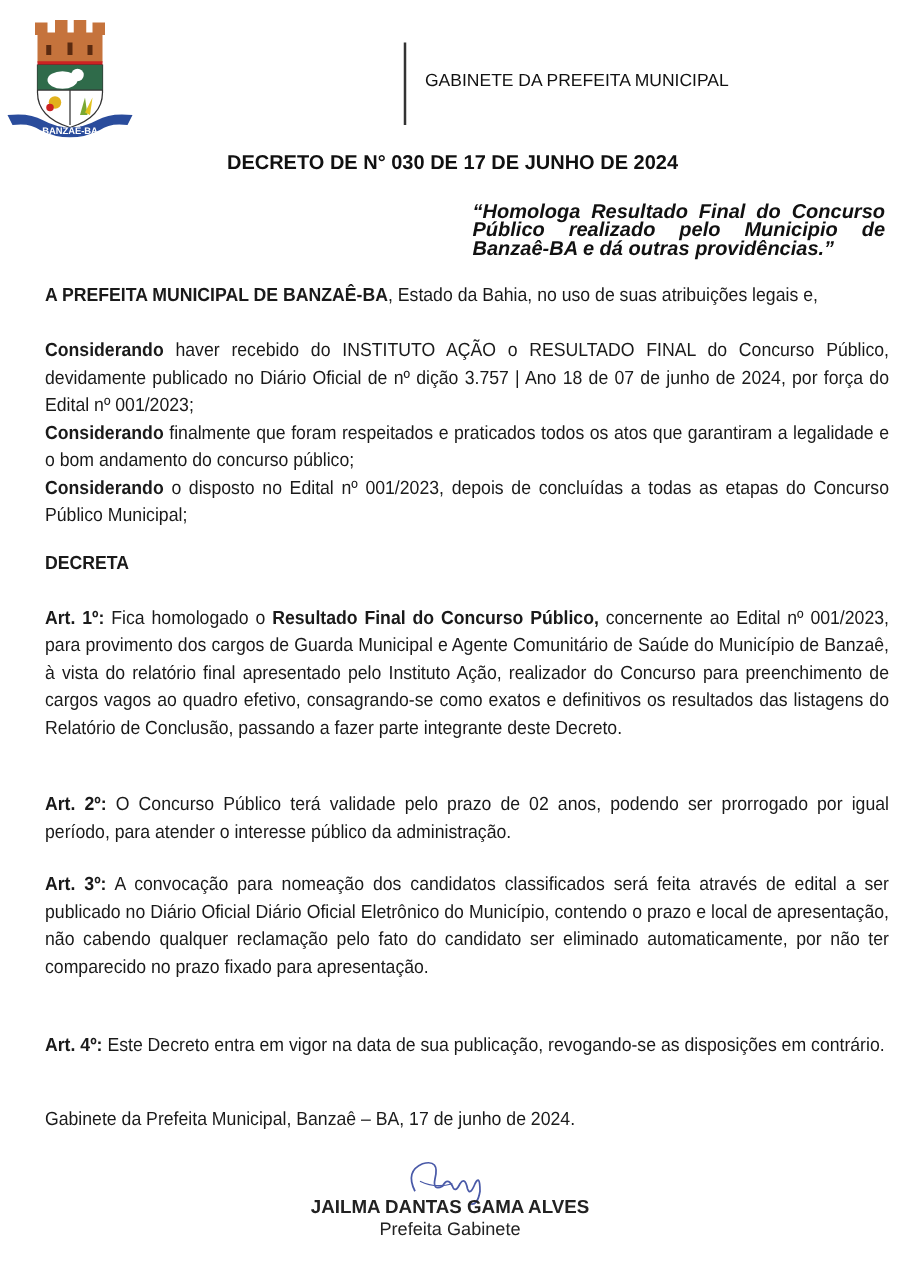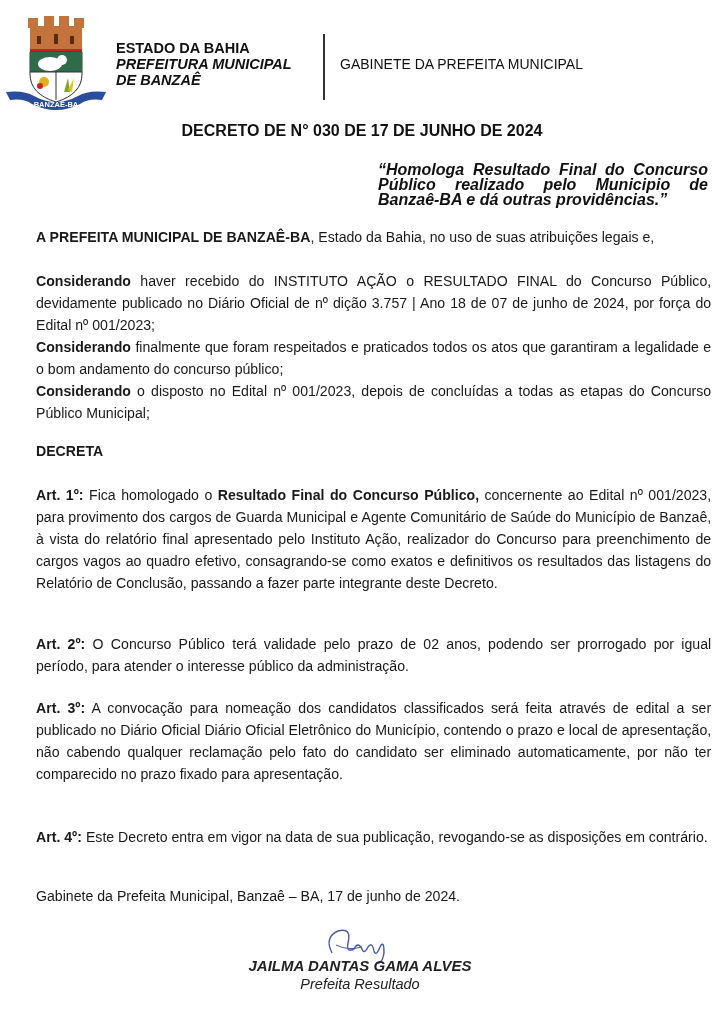--- a/index.html
+++ b/index.html
@@ -94,21 +94,21 @@
       transform-origin: left top;
     }
     .art1 { top: 484px; }
     .art2 { top: 633px; }
     .art3 { top: 697px; }
     .art4 { top: 826px; }
     .closing { top: 885px; }
     .signature-area {
       position: absolute;
       left: 200px; top: 915px;
-      width: 320px; height: 95px; font-style: italic;
+      width: 320px; height: 95px;
     }
     .sig-scribble {
       position: absolute;
       left: 118px; top: 8px;
       width: 80px; height: 45px;
     }
     .sig-name {
       position: absolute;
       left: 0; top: 42px;
       width: 320px;
@@ -156,25 +156,20 @@
       <path d="M60 80 L64 66 L66 80 Z" fill="#7aa832"></path>
       <path d="M64 78 L70 66 L68 80 Z" fill="#e2c21d"></path>
     </g>
 
     <g>
       <path d="M2 80 Q20 78 30 84 Q52 96 74 84 Q84 78 102 80 L98 88 Q84 86 76 92 Q52 104 28 92 Q20 86 6 88 Z" fill="#2a4c9c"></path>
       <text x="52" y="95" text-anchor="middle" font-size="7.5" font-weight="bold" fill="#fff" font-family="Liberation Sans, sans-serif">BANZAÊ-BA</text>
     </g>
   </svg>
 
-  <div class="header-left">
-    <div>ESTADO DA BAHIA</div>
-    <div class="italic">PREFEITURA MUNICIPAL</div>
-    <div class="italic">DE BANZAÊ</div>
-  </div>
   <div class="header-divider"></div>
   <div class="header-right">GABINETE DA PREFEITA MUNICIPAL</div>
 </div>
 
 <div class="title">DECRETO DE N° 030 DE 17 DE JUNHO DE 2024</div>
 
 <div class="ementa">“Homologa Resultado Final do Concurso Público realizado pelo Municipio de Banzaê-BA e dá outras providências.”</div>
 
 <div class="body-text p1"><b>A PREFEITA MUNICIPAL DE BANZAÊ-BA</b><span>, Estado da Bahia, no uso de suas atribuições legais e,</span></div>
 
@@ -195,14 +190,14 @@
 <div class="body-text art4"><b>Art. 4º:</b><span> Este Decreto entra em vigor na data de sua publicação, revogando-se as disposições em contrário.</span></div>
 
 <div class="body-text closing">Gabinete da Prefeita Municipal, Banzaê – BA, 17 de junho de 2024.</div>
 
 <div class="signature-area">
   <svg class="sig-scribble" viewBox="0 0 80 45">
     <path d="M14 30 Q6 14 20 8 Q34 4 30 20 Q28 30 36 26 Q40 18 44 26 Q46 32 50 24 Q54 18 56 28 Q58 34 62 24 Q66 16 66 30 Q64 42 58 40" fill="none" stroke="#4a5aa8" stroke-width="1.4"></path>
     <path d="M18 22 Q30 28 44 24" fill="none" stroke="#4a5aa8" stroke-width="1"></path>
   </svg>
   <div class="sig-name">JAILMA DANTAS GAMA ALVES</div>
-  <div class="sig-role">Prefeita Resultado</div>
+  <div class="sig-role">Prefeita Gabinete</div>
 </div>
 
 </body></html>

